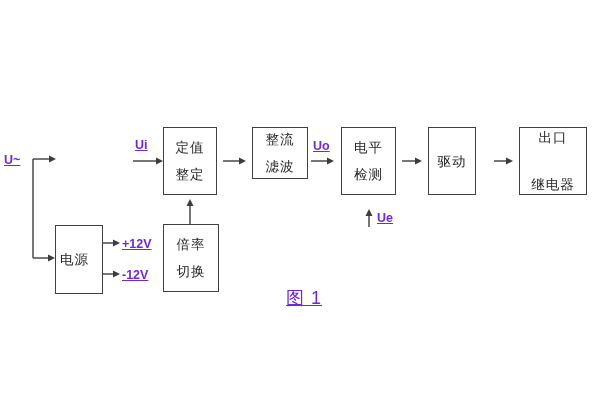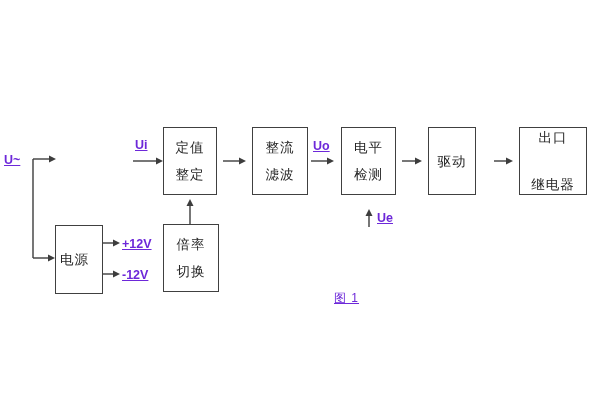--- a/index.html
+++ b/index.html
@@ -12,21 +12,21 @@
     border:1.5px solid #404040; background:#ffffff;
     display:flex; flex-direction:column; justify-content:center; align-items:center;
     color:#252525; font-size:13.5px; letter-spacing:1px; line-height:27px;
     white-space:nowrap;
   }
   .blk.left { align-items:flex-start; }
   .lbl {
     position:absolute; color:#6d28d9; font-size:12.5px; font-weight:600;
     white-space:nowrap; line-height:14px;text-decoration:underline;
   }
-  .lbl.zh { font-weight:400; font-size:12px; letter-spacing:1px;margin-left:48px; }
+  .lbl.zh { font-weight:400; font-size:18px; letter-spacing:1px; }
   svg.connectors { position:absolute; left:0; top:0; }
 </style>
 </head>
 <body>
 
 <div class="canvas">
 
   <svg class="connectors" width="600" height="400" viewBox="0 0 600 400">
     <g stroke="#3d3d3d" stroke-width="1.4" fill="#3d3d3d">
       <g>
@@ -78,21 +78,21 @@
       </g>
     </g>
   </svg>
 
 
   <div class="blk" style="left:163px; top:127px; width:54px; height:68px;justify-content:center;">
     <span>定值</span>
     <span>整定</span>
   </div>
 
-  <div class="blk" style="left:252px; top:127px; width:56px; height:68px;">
+  <div class="blk" style="left:252px; top:127px; width:56px; height:52px;">
     <span>整流</span>
     <span>滤波</span>
   </div>
 
   <div class="blk" style="left:341px; top:127px; width:55px; height:68px;">
     <span>电平</span>
     <span>检测</span>
   </div>
 
   <div class="blk" style="left:428px; top:127px; width:48px; height:68px;">

